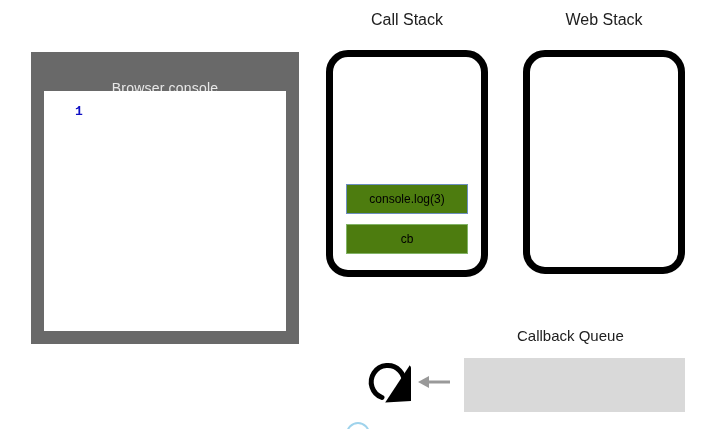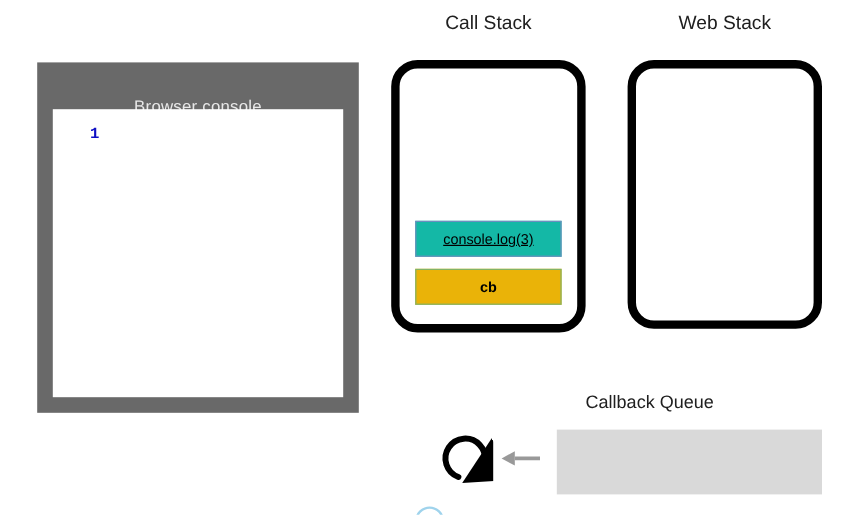--- a/index.html
+++ b/index.html
@@ -32,41 +32,41 @@
     font-weight:bold;font-size:13px;color:#0f0fc4;
   }
 
   
   .section-title{
     position:absolute;color:#202020;font-size:16px;white-space:nowrap;
   }
   .title-call-stack{left:326px;top:11px;width:162px;text-align:center;}
   .title-web-apis{left:523px;top:11px;width:162px;text-align:center;}
   .title-event-loop{left:346px;top:327px;font-size:15px;}
-  .title-callback-queue{left:488px;top:327px;font-size:15px;}
+  .title-callback-queue{left:517px;top:327px;font-size:15px;}
 
   
   .big-box{
     position:absolute;background:#ffffff;border:7px solid #000000;
     border-radius:22px;box-sizing:border-box;
   }
   .box-call-stack{left:326px;top:50px;width:162px;height:227px;}
   .box-web-apis{left:523px;top:50px;width:162px;height:224px;}
 
   .stack-frames{
     position:absolute;left:0;right:0;bottom:16px;
     display:flex;flex-direction:column;align-items:center;gap:10px;
   }
   .stack-frame{
     width:120px;height:28px;box-sizing:content-box;
     display:flex;align-items:center;justify-content:center;
     font-size:12px;color:#000000;border:1px solid;
   }
-  .frame-blue{background:#14b8a6;border-color:#6c8ebf;text-decoration:underline;}
-  .frame-green{background:#eab308;border-color:#82b366;font-weight:bold;}
+  .frame-blue{background:#4d7c0f;border-color:#6c8ebf;}
+  .frame-green{background:#4d7c0f;border-color:#82b366;font-weight:normal;}
 
   
   .loop-icon{position:absolute;left:364px;top:359px;width:47px;height:47px;}
   .left-arrow{position:absolute;left:417px;top:373px;width:34px;height:18px;}
   .queue-rect{
     position:absolute;left:464px;top:358px;width:221px;height:54px;
     background:#d9d9d9;
   }
 
   

